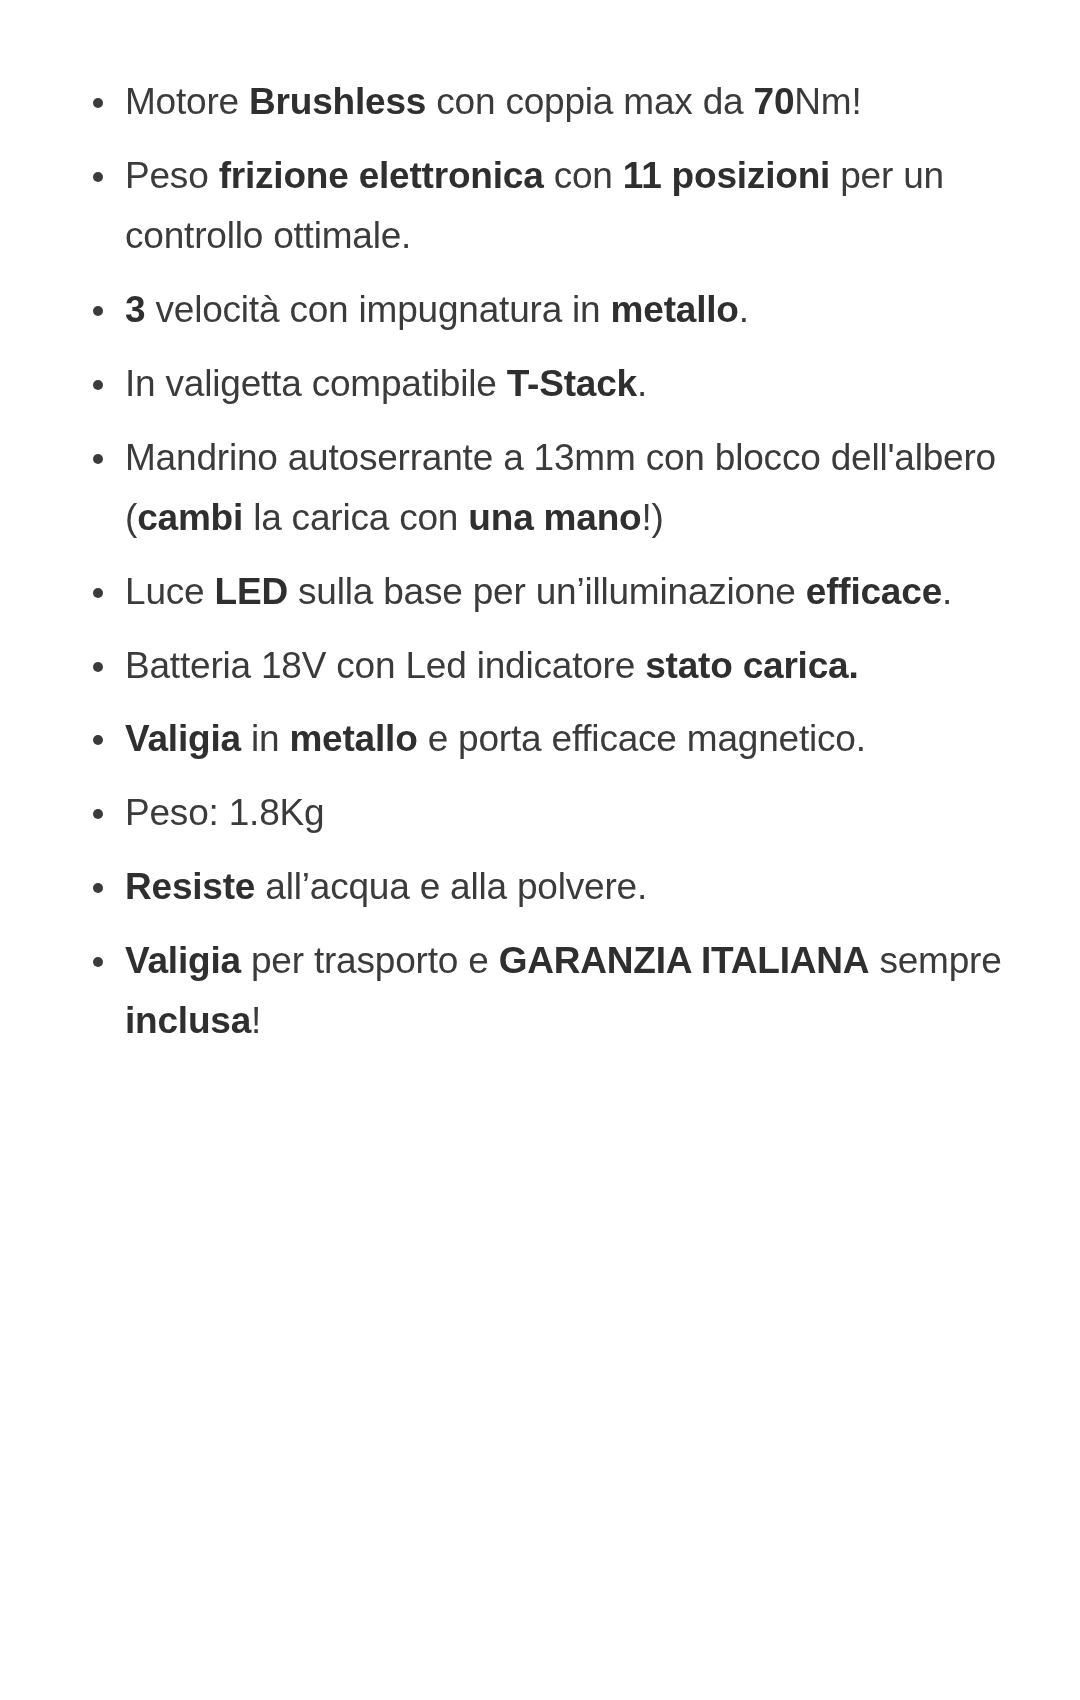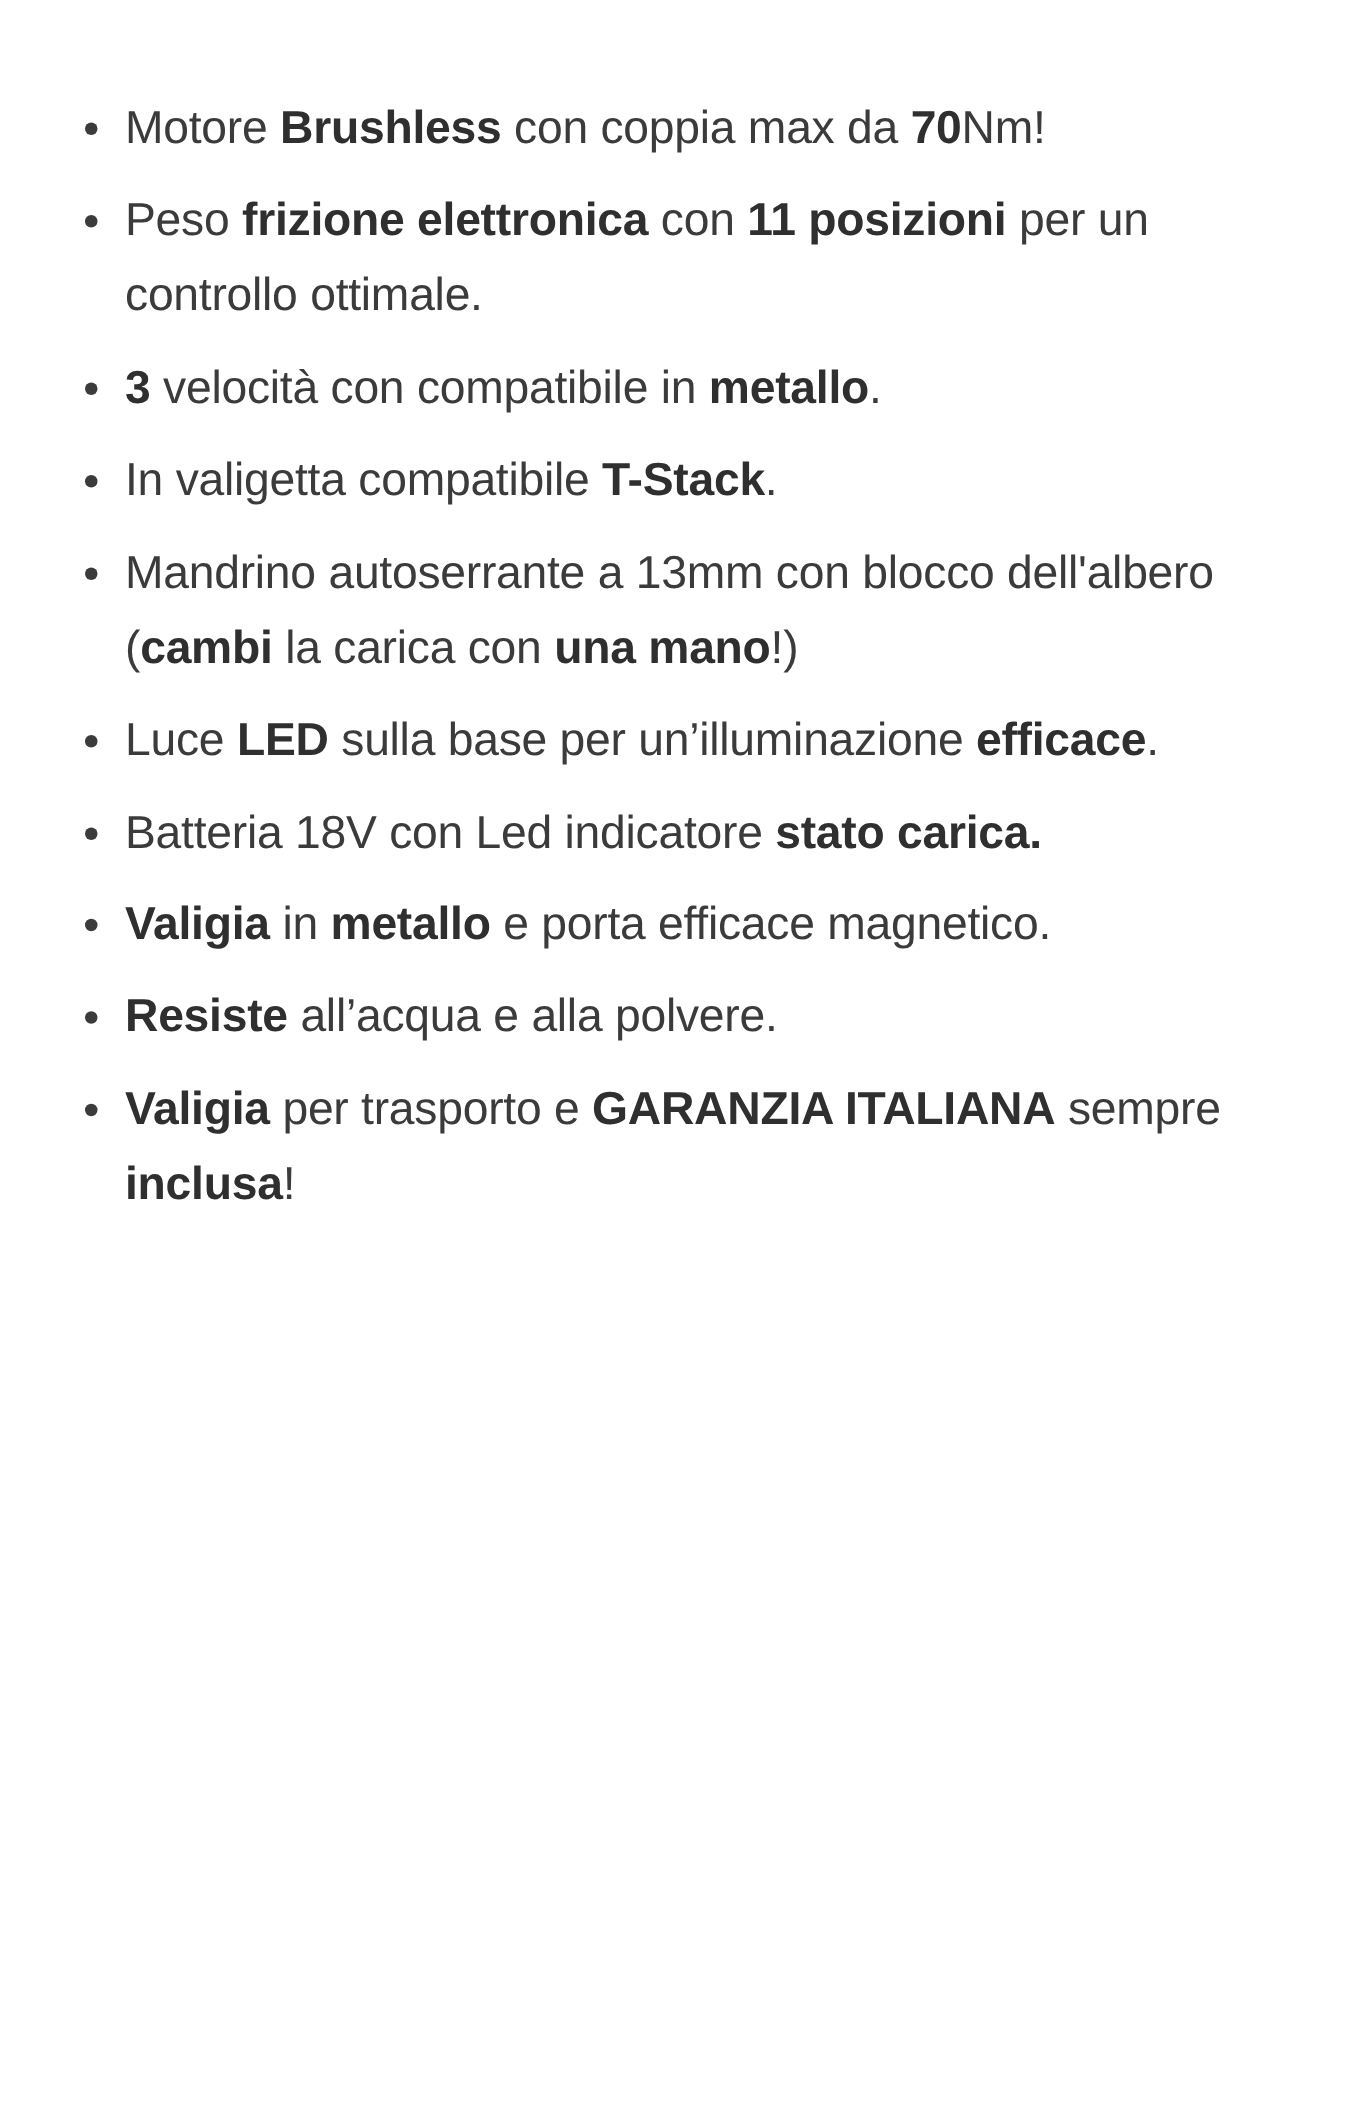--- a/index.html
+++ b/index.html
@@ -11,21 +11,21 @@
     width: 1080px;
     height: 1700px;
     font-family: "Liberation Sans", sans-serif;
     color: #3b3b3b;
     -webkit-font-smoothing: antialiased;
   }
   .page {
     box-sizing: border-box;
     width: 1080px;
     height: 1700px;
-    padding: 72px 60px 40px 60px;
+    padding: 72px 60px 40px 85px;
     background: #ffffff;
   }
   ul.feature-list {
     list-style: none;
     margin: 0;
     padding: 0;
   }
   ul.feature-list > li {
     position: relative;
     padding-left: 40px;
@@ -51,22 +51,23 @@
     color: #2f2f2f;
   }
 </style>
 </head>
 <body>
 
 <div class="page">
   <ul class="feature-list" id="feature-list">
       <li><span>Motore </span><span class="b">Brushless</span><span> con coppia max da </span><span class="b">70</span><span>Nm!</span></li>
       <li><span>Peso </span><span class="b">frizione elettronica</span><span> con </span><span class="b">11 posizioni</span><span> per un controllo ottimale.</span></li>
-      <li><span class="b">3</span><span> velocità con compatibile in </span><span class="b">metallo</span><span>.</span></li>
+      <li><span class="b">3</span><span> velocità con impugnatura in </span><span class="b">metallo</span><span>.</span></li>
       <li><span>In valigetta compatibile </span><span class="b">T-Stack</span><span>.</span></li>
       <li><span>Mandrino autoserrante a 13mm con blocco dell'albero (</span><span class="b">cambi</span><span> la carica con </span><span class="b">una mano</span><span>!)</span></li>
       <li><span>Luce </span><span class="b">LED</span><span> sulla base per un’illuminazione </span><span class="b">efficace</span><span>.</span></li>
       <li><span>Batteria 18V con Led indicatore </span><span class="b">stato carica.</span></li>
       <li><span class="b">Valigia</span><span> in </span><span class="b">metallo</span><span> e porta efficace magnetico.</span></li>
+      <li><span>Peso: 1.8Kg</span></li>
       <li><span class="b">Resiste</span><span> all’acqua e alla polvere.</span></li>
       <li><span class="b">Valigia</span><span> per trasporto e </span><span class="b">GARANZIA ITALIANA</span><span> sempre </span><span class="b">inclusa</span><span>!</span></li>
     </ul>
 </div>
 
 </body></html>

